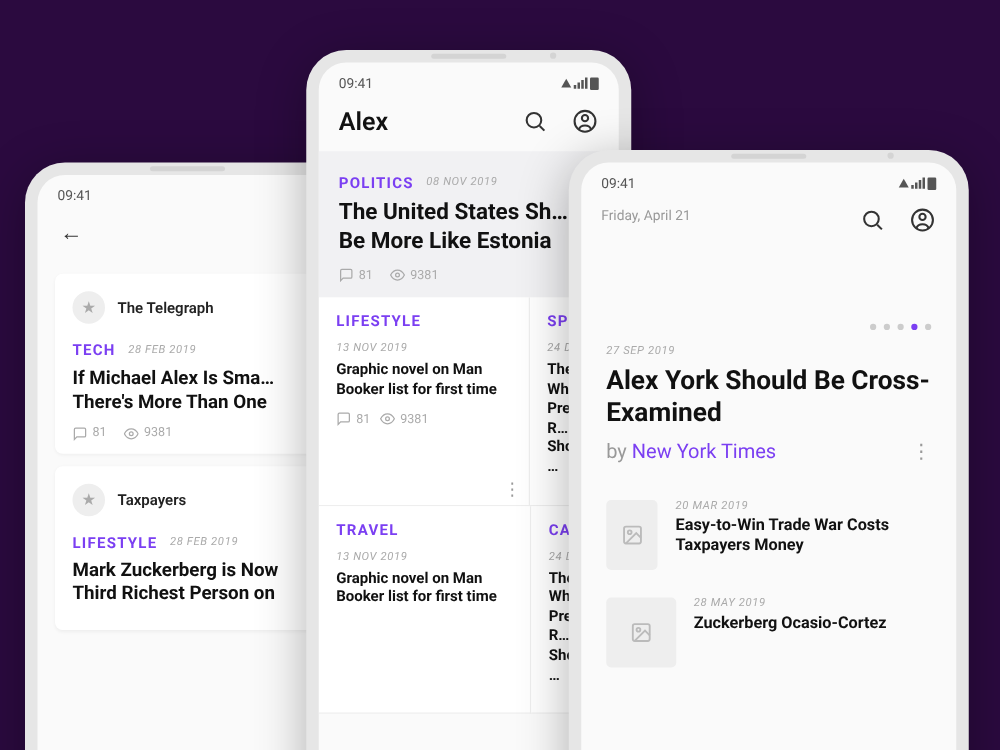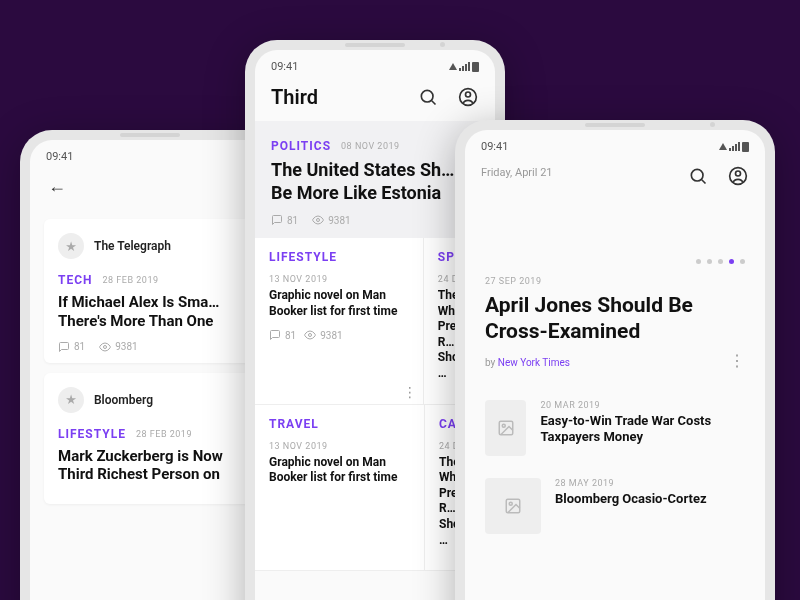--- a/index.html
+++ b/index.html
@@ -60,21 +60,21 @@
   
   .card {
     background:#fff; border-radius:6px; margin:10px 14px; padding:14px 14px 10px;
     box-shadow: 0 1px 3px rgba(0,0,0,0.05);
   }
   .src-row{display:flex;align-items:center;gap:10px;margin-bottom:14px;}
   .star-badge{width:26px;height:26px;border-radius:50%;background:#eee;display:flex;align-items:center;justify-content:center;color:#aaa;font-size:13px;}
   .src-name{font-size:12px;font-weight:600;color:#222;}
   .tagline{display:flex;gap:10px;align-items:center;margin-bottom:6px;}
   .tag{font-size:12px;font-weight:700;letter-spacing:1px;color:#7b3ff2;text-transform:uppercase;}
-  .date{font-size:9px;letter-spacing:0.5px;color:#aaa;text-transform:uppercase;}
+  .date{font-size:9px;letter-spacing:0.5px;color:#aaa;text-transform:uppercase;font-style:italic;}
   .headline{font-size:15px;font-weight:700;color:#111;line-height:1.25;margin-bottom:10px;}
   .meta{display:flex;gap:14px;align-items:center;text-align:center;}
   .meta-item{display:flex;align-items:center;gap:4px;font-size:10px;color:#aaa;}
   .meta-ic{width:12px;height:12px;}
 
   
   .hero-area{background:#f1f1f3;padding:18px 16px 12px;}
   .grid2{display:flex;}
   .cell{flex:1;border-right:1px solid #eee;border-bottom:1px solid #eee;padding:12px 14px;position:relative;background:#fff;}
   .cell:last-child{border-right:none;}
@@ -86,21 +86,21 @@
 
   
   .p3 .appbar{align-items:flex-start;}
   .p3 .title-wrap{flex:1;}
   .dots-ind{display:flex;gap:6px;justify-content:flex-end;padding:60px 20px 10px;}
   .dots-ind span{width:5px;height:5px;border-radius:50%;background:#ccc;}
   .dots-ind span.active{background:#7b3ff2;}
   .story{padding:2px 20px 16px;}
   .story .date{display:block;margin-bottom:6px;}
   .story-title{font-size:21px;font-weight:700;color:#111;line-height:1.25;margin-bottom:6px;}
-  .byline{font-size:10px;color:#999;}
+  .byline{font-size:16px;color:#999;}
   .byline .src{color:#7b3ff2;}
   .story-more{float:right;color:#999;}
   .list-item{display:flex;gap:14px;padding:8px 20px;margin-top:6px;}
   .thumb{width:56px;height:56px;background:#eee;border-radius:4px;display:flex;align-items:center;justify-content:center;color:#bbb;}
   .li-body .date{display:block;margin-bottom:3px;}
   .li-title{font-size:13px;font-weight:700;color:#111;line-height:1.3;}
 </style>
 </head>
 <body>
 
@@ -138,21 +138,21 @@
               <circle cx="12" cy="12" r="3"></circle>
             </svg>
           <span>9381</span>
         </div>
       </div>
     </div>
 
     <div class="card">
       <div class="src-row">
         <div class="star-badge">★</div>
-        <div class="src-name">Bloomberg</div>
+        <div class="src-name">Taxpayers</div>
       </div>
       <div class="tagline">
         <span class="tag">LIFESTYLE</span>
         <span class="date">28 FEB 2019</span>
       </div>
       <div class="headline">Mark Zuckerberg is Now Third Richest Person on</div>
     </div>
   </div>
 </div>
 
@@ -167,21 +167,21 @@
         <span class="si2">
             <span></span>
             <span></span>
             <span></span>
             <span></span>
           </span>
         <span class="batt"></span>
       </span>
     </div>
     <div class="appbar">
-      <span class="title">Third</span>
+      <span class="title">Alex</span>
       <span class="icon-btn search-ic">
         <svg viewBox="0 0 24 24" fill="none" stroke="#333" stroke-width="2">
             <circle cx="11" cy="11" r="7"></circle>
             <line x1="21" y1="21" x2="16.5" y2="16.5"></line>
           </svg>
       </span>
       <span class="icon-btn account-ic">
         <svg viewBox="0 0 24 24" fill="none" stroke="#333" stroke-width="2">
             <circle cx="12" cy="12" r="10"></circle>
             <circle cx="12" cy="9" r="3"></circle>
@@ -295,21 +295,21 @@
     <div class="dots-ind">
       <span></span>
         <span></span>
         <span></span>
         <span class="active"></span>
         <span></span>
     </div>
 
     <div class="story">
       <span class="date">27 SEP 2019</span>
-      <div class="story-title">April Jones Should Be Cross-Examined</div>
+      <div class="story-title">Alex York Should Be Cross-Examined</div>
       <div>
         <span class="story-more">⋮</span>
         <span class="byline">
           <span>by </span><span class="src">New York Times</span>
         </span>
       </div>
     </div>
 
     <div class="list-item">
       <div class="thumb">
@@ -327,17 +327,17 @@
     <div class="list-item">
       <div class="thumb">
         <svg width="18" height="18" viewBox="0 0 24 24" fill="none" stroke="#bbb" stroke-width="2">
             <rect x="3" y="3" width="18" height="18" rx="2"></rect>
             <circle cx="9" cy="9" r="2"></circle>
             <path d="M21 15l-5-5L5 21"></path>
           </svg>
       </div>
       <div class="li-body">
         <span class="date">28 MAY 2019</span>
-        <div class="li-title">Bloomberg Ocasio-Cortez</div>
+        <div class="li-title">Zuckerberg Ocasio-Cortez</div>
       </div>
     </div>
   </div>
 </div>
 
 </body></html>

